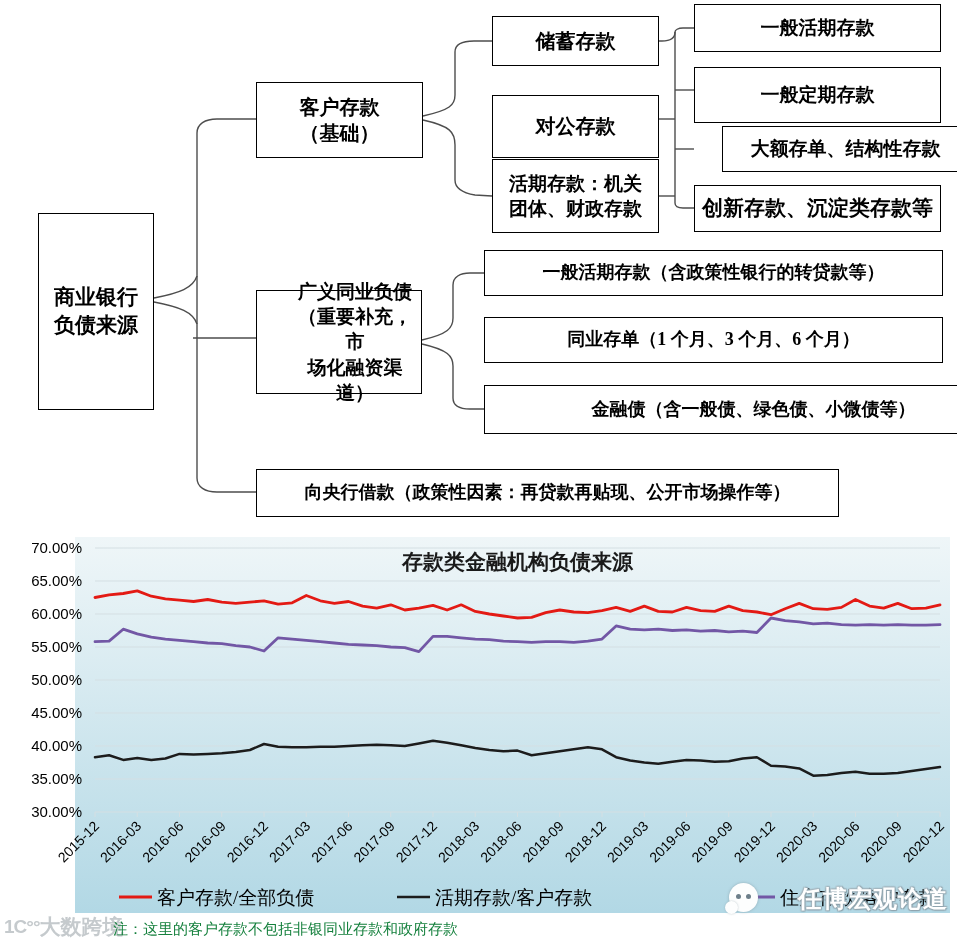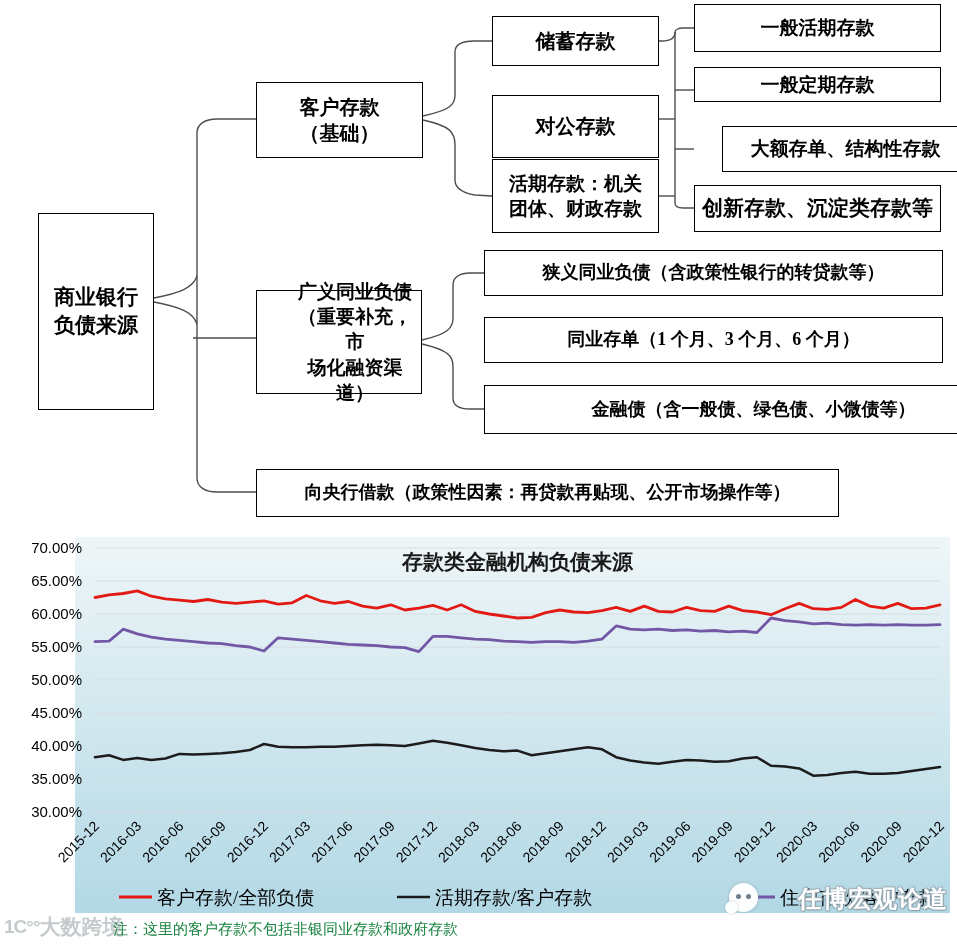--- a/index.html
+++ b/index.html
@@ -63,27 +63,27 @@
 
     <div class="fbox" style="left:38px;top:213px;width:116px;height:197px;font-size:21px;">商业银行
 负债来源</div>
     <div class="fbox" style="left:256px;top:82px;width:167px;height:76px;font-size:20px;">客户存款
 （基础）</div>
     <div class="fbox" style="left:492px;top:16px;width:167px;height:50px;font-size:20px;">储蓄存款</div>
     <div class="fbox" style="left:492px;top:95px;width:167px;height:63px;font-size:20px;">对公存款</div>
     <div class="fbox" style="left:492px;top:159px;width:167px;height:74px;font-size:19px;">活期存款：机关
 团体、财政存款</div>
     <div class="fbox" style="left:694px;top:4px;width:247px;height:48px;font-size:19px;">一般活期存款</div>
-    <div class="fbox" style="left:694px;top:67px;width:247px;height:35px;font-size:19px;">一般定期存款</div>
+    <div class="fbox" style="left:694px;top:67px;width:247px;height:56px;font-size:19px;">一般定期存款</div>
     <div class="fbox" style="left:722px;top:126px;width:247px;height:46px;font-size:19px;">大额存单、结构性存款</div>
     <div class="fbox" style="left:694px;top:185px;width:247px;height:47px;font-size:21px;">创新存款、沉淀类存款等</div>
     <div class="fbox" style="left:256px;top:290px;width:166px;height:104px;font-size:19px;padding-left:32px;">广义同业负债
 （重要补充，市
 场化融资渠道）</div>
-    <div class="fbox" style="left:484px;top:250px;width:459px;height:46px;font-size:18px;">狭义同业负债（含政策性银行的转贷款等）</div>
+    <div class="fbox" style="left:484px;top:250px;width:459px;height:46px;font-size:18px;">一般活期存款（含政策性银行的转贷款等）</div>
     <div class="fbox" style="left:484px;top:317px;width:459px;height:46px;font-size:18px;">同业存单（1 个月、3 个月、6 个月）</div>
     <div class="fbox" style="left:484px;top:385px;width:539px;height:49px;font-size:18px;">金融债（含一般债、绿色债、小微债等）</div>
     <div class="fbox" style="left:256px;top:469px;width:583px;height:48px;font-size:18px;">向央行借款（政策性因素：再贷款再贴现、公开市场操作等）</div>
   </div>
 
   <div class="chart-section">
     <div id="chart-mount"><svg width="935" height="376" viewBox="0 0 935 376">
           <defs>
             <linearGradient id="bgGrad" x1="0" y1="0" x2="0" y2="1">
               <stop offset="0%" stop-color="#eff6f8"></stop>

